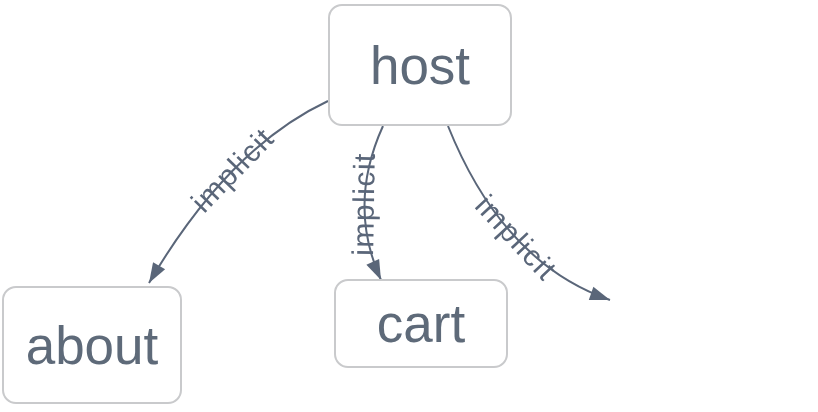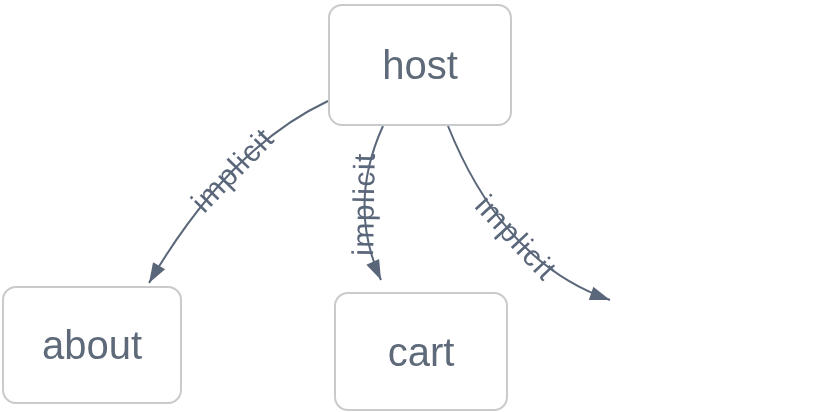--- a/index.html
+++ b/index.html
@@ -37,21 +37,21 @@
     box-sizing: border-box;
     background: #ffffff;
     border: 2px solid #c9cacc;
     border-radius: 14px;
     display: flex;
     align-items: center;
     justify-content: center;
   }
   .node-label {
     color: #5e6a79;
-    font-size: 40px;
+    font-size: 53px;
     line-height: 1;
     white-space: nowrap;
   }
 </style>
 </head>
 <body>
 
 <div class="canvas">
 
   <svg class="edge-layer" width="818" height="412" viewBox="0 0 818 412">
@@ -78,18 +78,18 @@
   </svg>
 
   <div class="node" style="left:328px; top:4px; width:184px; height:122px;">
     <span class="node-label">host</span>
   </div>
 
   <div class="node" style="left:2px; top:286px; width:180px; height:118px;">
     <span class="node-label">about</span>
   </div>
 
-  <div class="node" style="left:334px; top:292px; width:174px; height:119px;">
+  <div class="node" style="left:334px; top:279px; width:174px; height:89px;">
     <span class="node-label">cart</span>
   </div>
 
 
 </div>
 
 </body></html>

